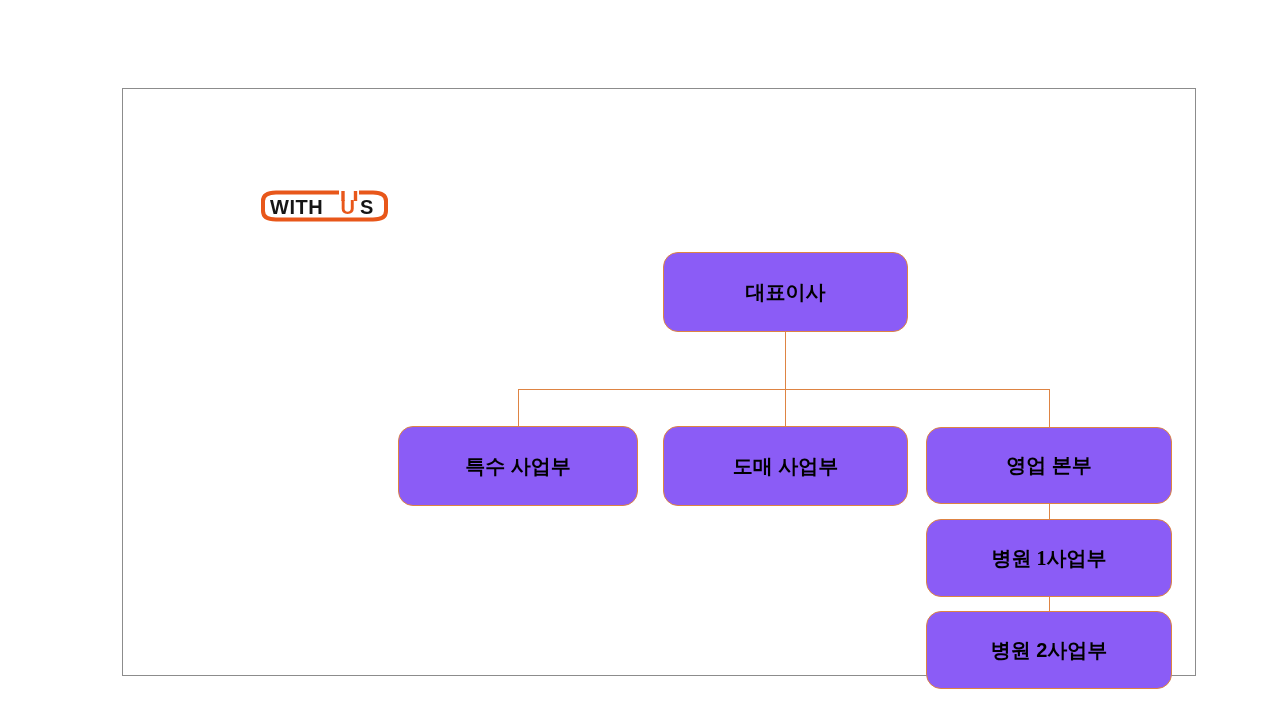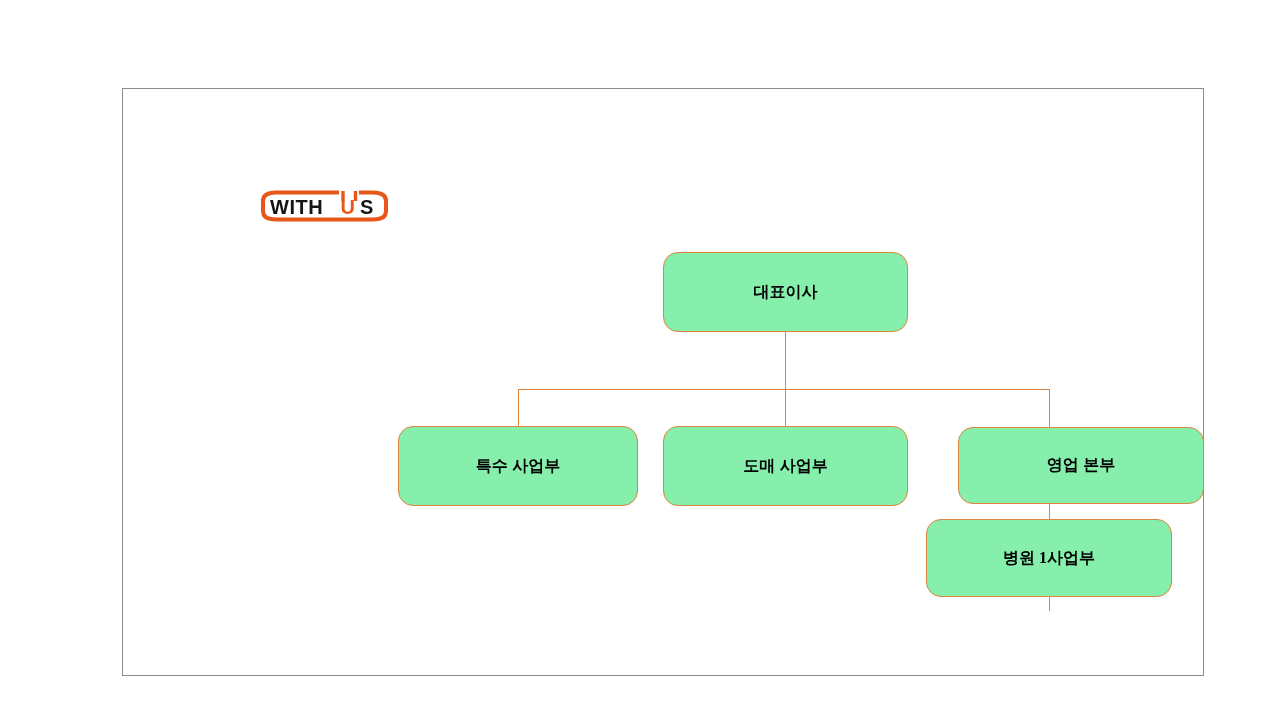--- a/index.html
+++ b/index.html
@@ -19,56 +19,55 @@
   }
   
   #slide-frame {
     position: absolute;
     left: 122px;
     top: 88px;
     width: 1072px;
     height: 586px;
     border: 1px solid #8c8c8c;
     background: #ffffff;
-    padding-left: 8px;
   }
   
   #logo {
     position: absolute;
     left: 136px;
     top: 99px;
     width: 132px;
     height: 36px;
   }
   #logo svg { display: block; }
   #logo text {
     font-family: "Liberation Sans", "DejaVu Sans", sans-serif;
     font-weight: 800;
     font-size: 20px;
     letter-spacing: 0.5px;
   }
   
   .node {
     position: absolute;
-    background: #86efac;
+    background: #8b5cf6;
     border: 1px solid #de8443;
     border-radius: 15px;
     display: flex;
     align-items: center;
     justify-content: center;
     font-weight: 700;
-    font-size: 16px;
+    font-size: 20px;
     color: #000000;
     text-align: center;
     box-sizing: border-box;
   }
   #node-ceo        { left: 540px; top: 163px; width: 245px; height: 80px; }
   #node-special    { left: 275px; top: 337px; width: 240px; height: 80px; }
   #node-wholesale  { left: 540px; top: 337px; width: 245px; height: 80px; }
-  #node-sales-hq   { left: 803px; top: 338px; width: 246px; height: 77px; margin-left: 32px; }
+  #node-sales-hq   { left: 803px; top: 338px; width: 246px; height: 77px; }
   #node-hospital-1 { left: 803px; top: 430px; width: 246px; height: 78px; font-family: Liberation Serif, serif; }
   #node-hospital-2 { left: 803px; top: 522px; width: 246px; height: 78px; }
   
   .connector {
     position: absolute;
     background: #de8443;
   }
   #c-root-drop      { left: 662px; top: 243px; width: 1px;  height: 57px; }
   #c-main-rail      { left: 395px; top: 300px; width: 531px; height: 1px; }
   #c-drop-special   { left: 395px; top: 300px; width: 1px;  height: 37px; }
@@ -113,15 +112,18 @@
     </div>
     <div class="node" id="node-special">
       <span>특수 사업부</span>
     </div>
     <div class="node" id="node-sales-hq">
       <span>영업 본부</span>
     </div>
     <div class="node" id="node-hospital-1">
       <span>병원 1사업부</span>
     </div>
+    <div class="node" id="node-hospital-2">
+      <span>병원 2사업부</span>
+    </div>
 
   </div>
 </div>
 
 </body></html>

